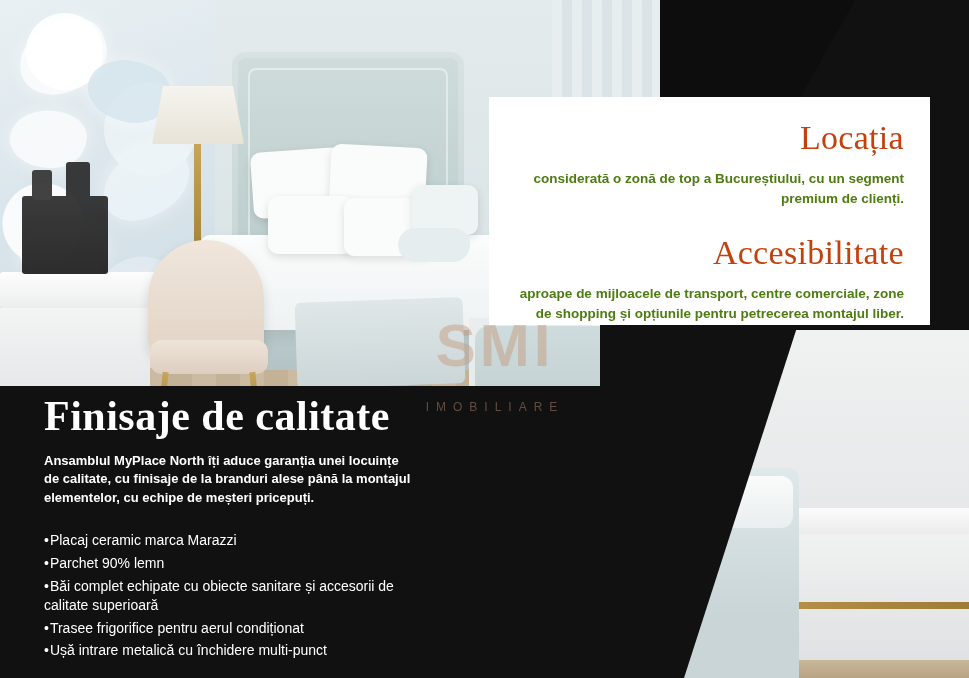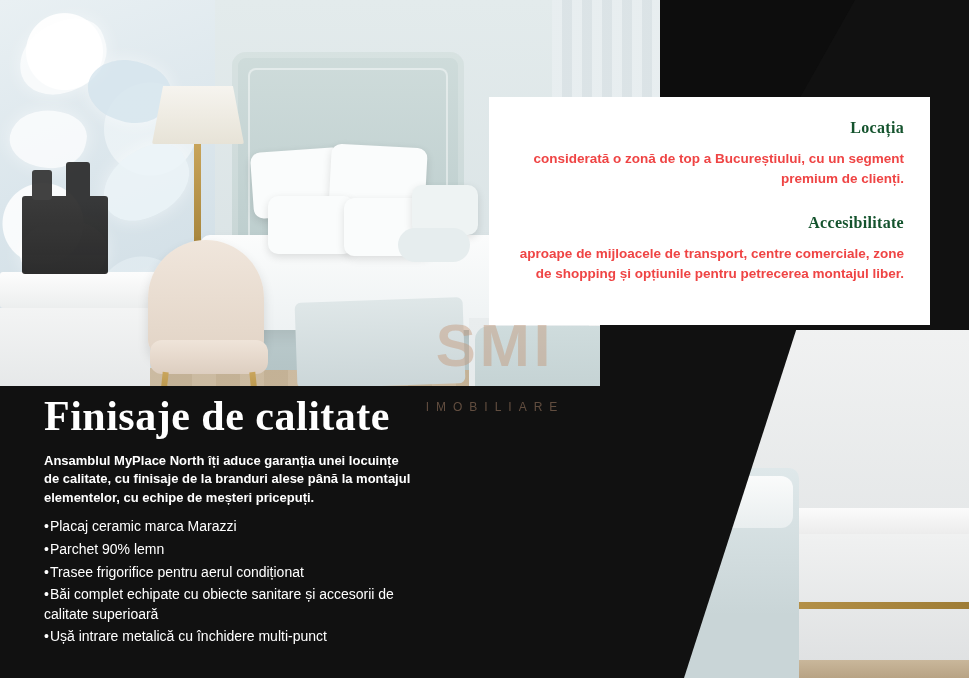--- a/index.html
+++ b/index.html
@@ -254,31 +254,31 @@
   .info-card {
     position: absolute;
     left: 489px; top: 97px;
     width: 441px; height: 228px;
     background: #ffffff;
     padding: 22px 26px 18px 26px;
     text-align: right;
   }
   .info-card h2 {
     font-family: "Liberation Serif", serif;
-    font-size: 16px;
-    font-weight: 700;
-    color: #14532d;
+    font-size: 34px;
+    font-weight: 400;
+    color: #c2410c;
     margin-bottom: 12px;
     letter-spacing: .3px;
   }
   .info-card h2.second { margin-top: 26px; }
   .info-card p {
     font-size: 13.5px;
     font-weight: 700;
-    color: #ef4444;
+    color: #4d7c0f;
     line-height: 1.45;
   }
 
   
   .finishes {
     position: absolute;
     left: 44px; top: 392px;
     width: 370px;
     color: #ffffff;
   }
@@ -286,21 +286,21 @@
     font-family: "Liberation Serif", serif;
     font-size: 42px;
     font-weight: 700;
     letter-spacing: .5px;
     margin-bottom: 12px;
   }
   .finishes .intro {
     font-size: 13px;
     font-weight: 700;
     line-height: 1.42;
-    margin-bottom: 10px;
+    margin-bottom: 24px;
   }
   .finishes ul { list-style: none; }
   .finishes li {
     font-size: 14px;
     line-height: 1.4;
     margin-bottom: 3px;
   }
   .finishes li .dot { margin-right: 1px; }
 </style>
 </head>
@@ -373,19 +373,19 @@
     <h2 class="second">Accesibilitate</h2>
     <p>aproape de mijloacele de transport, centre comerciale, zone de shopping și opțiunile pentru petrecerea montajul liber.</p>
   </div>
 
   <div class="finishes">
     <h1>Finisaje de calitate</h1>
     <div class="intro">Ansamblul MyPlace North îți aduce garanția unei locuințe de calitate, cu finisaje de la branduri alese până la montajul elementelor, cu echipe de meșteri pricepuți.</div>
     <ul id="finishes-list">
         <li><span class="dot">•</span><span>Placaj ceramic marca Marazzi</span></li>
         <li><span class="dot">•</span><span>Parchet 90% lemn</span></li>
+        <li><span class="dot">•</span><span>Băi complet echipate cu obiecte sanitare și accesorii de calitate superioară</span></li>
         <li><span class="dot">•</span><span>Trasee frigorifice pentru aerul condiționat</span></li>
-        <li><span class="dot">•</span><span>Băi complet echipate cu obiecte sanitare și accesorii de calitate superioară</span></li>
         <li><span class="dot">•</span><span>Ușă intrare metalică cu închidere multi-punct</span></li>
       </ul>
   </div>
 
 </div>
 
 </body></html>

